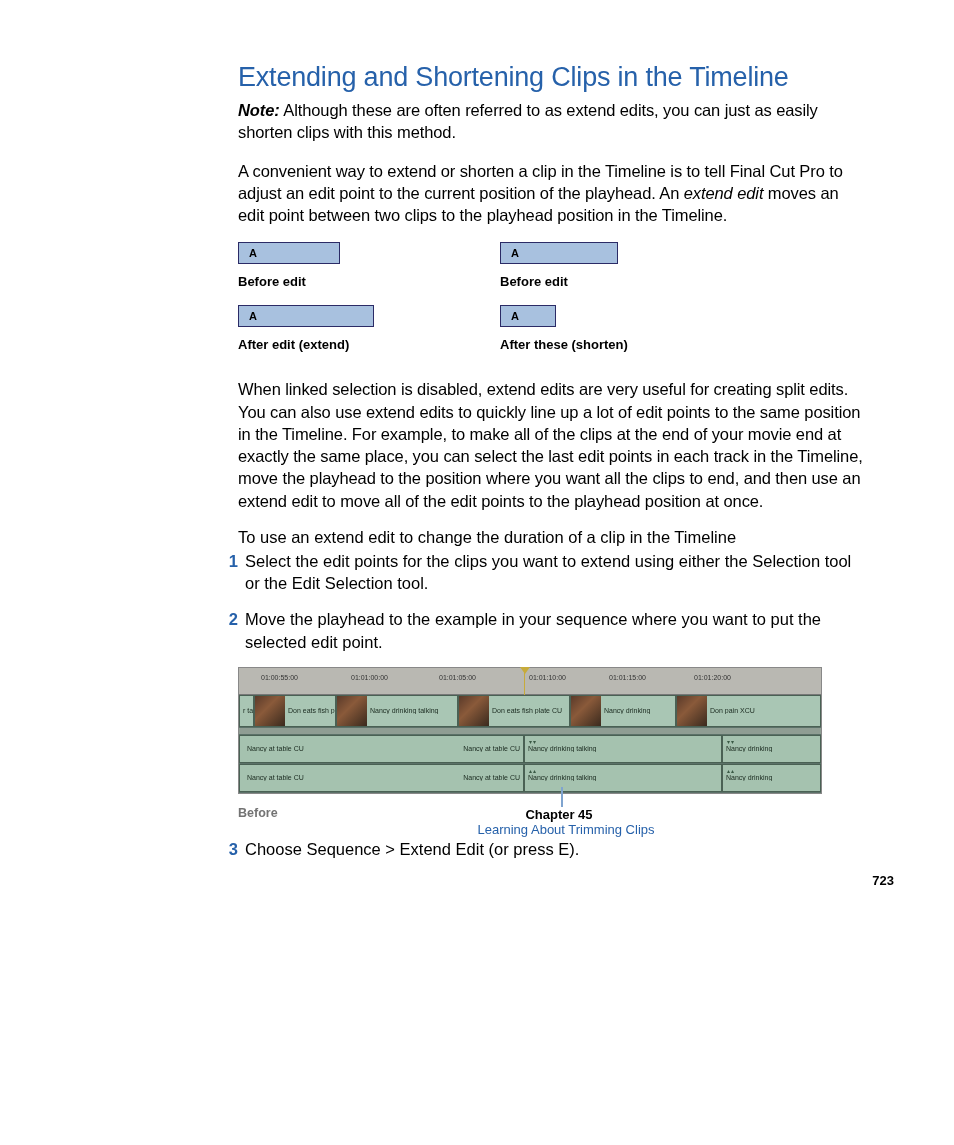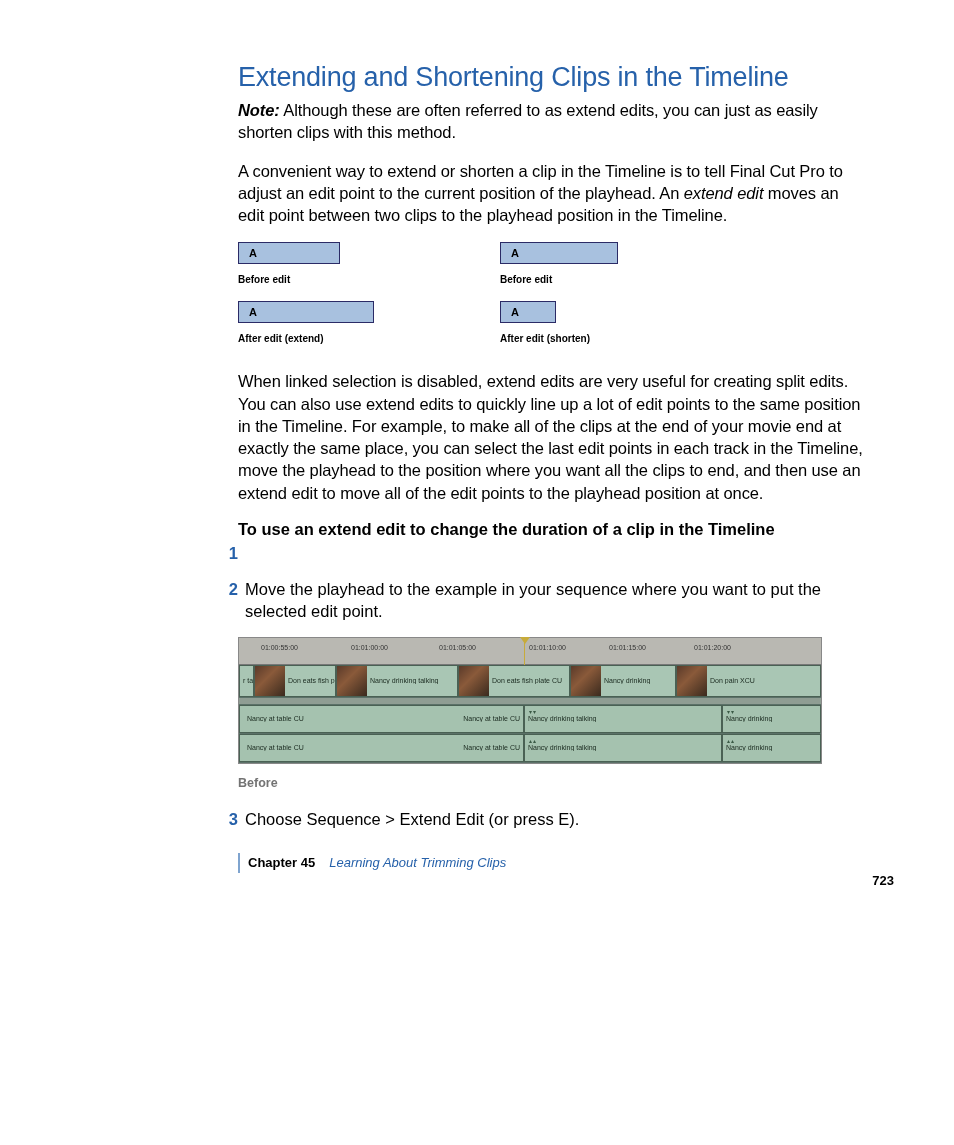--- a/index.html
+++ b/index.html
@@ -48,28 +48,28 @@
     border: 1px solid #2b2b66;
     font-size: 11px;
     font-weight: 700;
     color: #000;
     display: flex;
     align-items: center;
     padding-left: 10px;
     box-sizing: border-box;
   }
   .clip-caption {
-    font-size: 10px;
+    font-size: 13px;
     font-weight: 700;
     color: #000;
     margin-top: 10px;
   }
   .steps-heading {
     font-size: 16.5px;
-    font-weight: 700;
+    font-weight: 400;
     margin: 0 0 3px 0;
   }
   .step {
     display: flex;
     margin-bottom: 14px;
     font-size: 16.5px;
     line-height: 1.35;
   }
   .step .num {
     width: 17px;
@@ -166,29 +166,30 @@
   }
   
   .footer {
     position: absolute;
     left: 238px;
     right: 60px;
     bottom: 55px;
     display: flex;
     align-items: center;
     font-size: 13px;
+    flex-direction: column;
   }
   .footer .sep {
     width: 2px;
     height: 20px;
     background: #7fa4cf;
     margin-right: 8px;
   }
   .footer .ch  { font-weight: 700; margin-right: 14px; }
-  .footer .chname { color: #2661aa; font-style: italic; }
+  .footer .chname { color: #2661aa; }
   .footer .pnum { margin-left: auto; font-weight: 700; margin-top: 36px; }
   .stereo-dots{
     position:absolute; top:2px; font-size:6px; color:#3a5a45; letter-spacing:1px;
   }
 </style>
 </head>
 <body>
 
 <div class="page">
 
@@ -221,31 +222,32 @@
     <div class="clip-col">
       <div class="clip" style="width:136px">
           <span>A</span>
         </div>
       <div class="clip-caption">After edit (extend)</div>
     </div>
     <div class="clip-col">
       <div class="clip" style="width:56px">
           <span>A</span>
         </div>
-      <div class="clip-caption">After edit (shorten)</div>
+      <div class="clip-caption">After these (shorten)</div>
     </div>
   </div>
 
   <p class="body" style="margin-top:26px">When linked selection is disabled, extend edits are very useful for creating split edits. You can also use extend edits to quickly line up a lot of edit points to the same position in the Timeline. For example, to make all of the clips at the end of your movie end at exactly the same place, you can select the last edit points in each track in the Timeline, move the playhead to the position where you want all the clips to end, and then use an extend edit to move all of the edit points to the playhead position at once.</p>
 
   <p class="steps-heading">To use an extend edit to change the duration of a clip in the Timeline</p>
 
   <div class="step">
     <div class="num">1</div>
     <div class="txt">
+      <div>Select the edit points for the clips you want to extend using either the Selection tool or the Edit Selection tool.</div>
     </div>
   </div>
 
   <div class="step">
     <div class="num">2</div>
     <div class="txt">Move the playhead to the example in your sequence where you want to put the selected edit point.</div>
   </div>
 
   <div class="timeline-fig" style="position:relative">
     <div class="tl-ruler">

